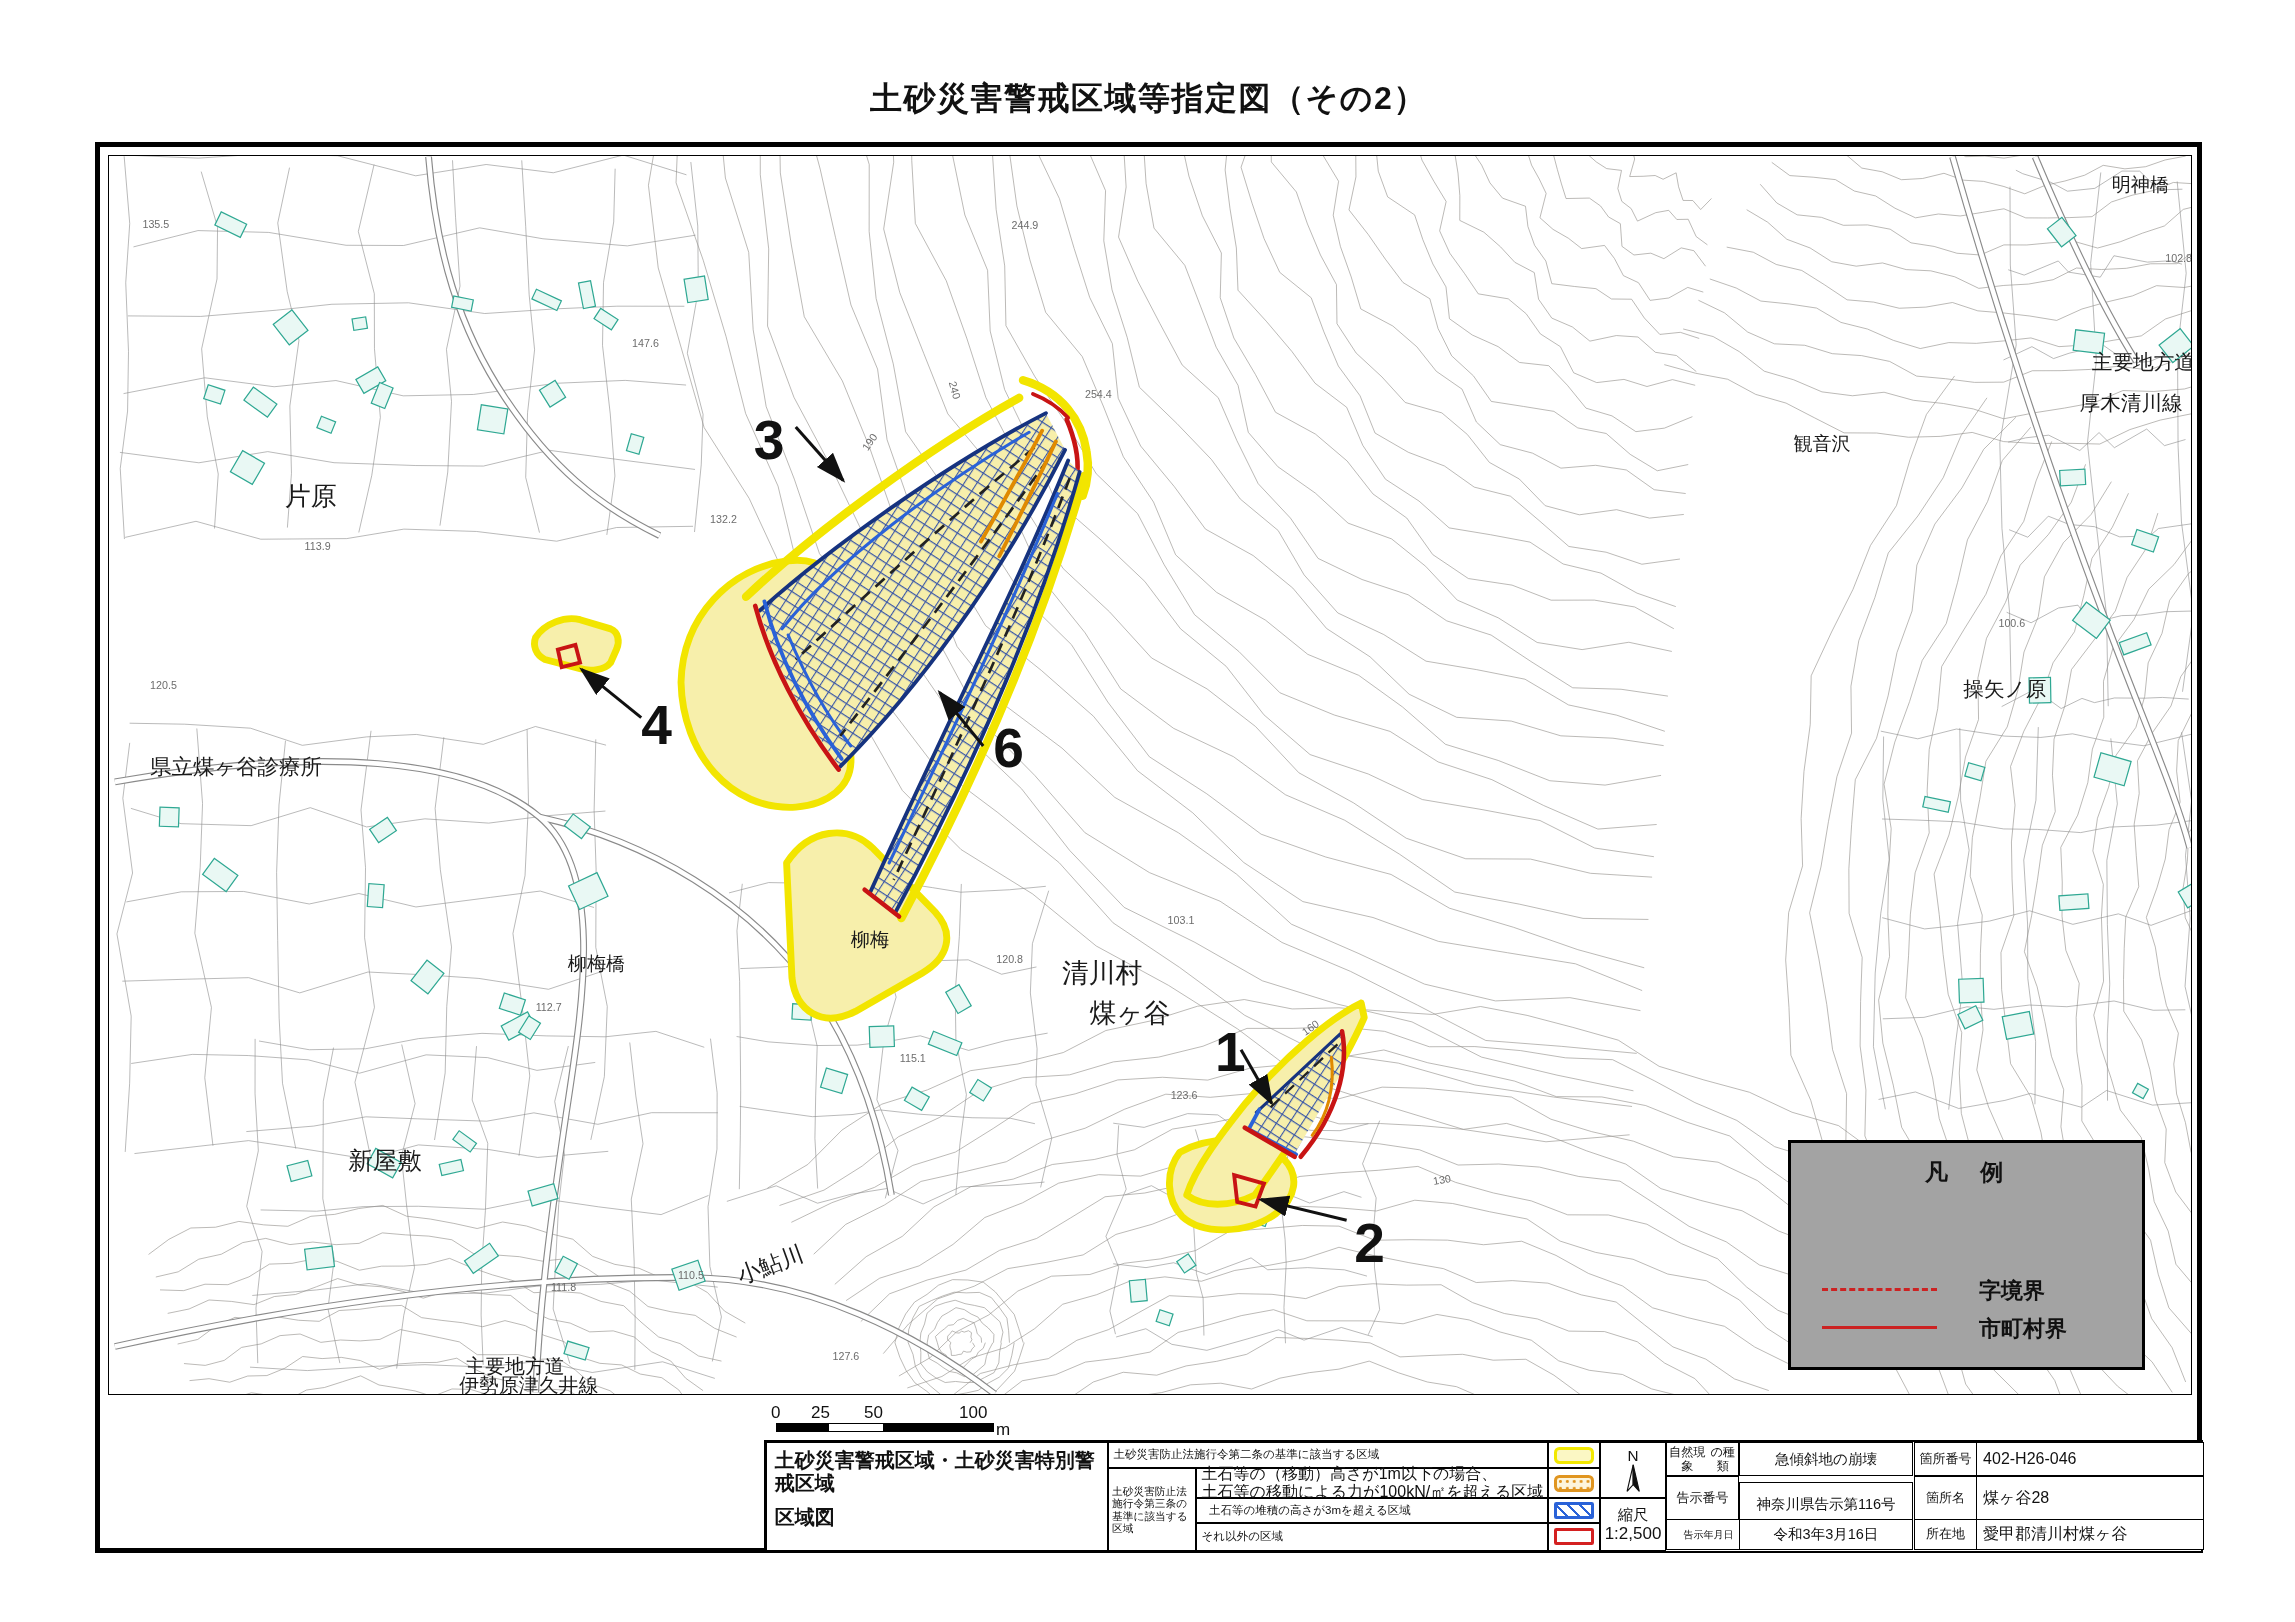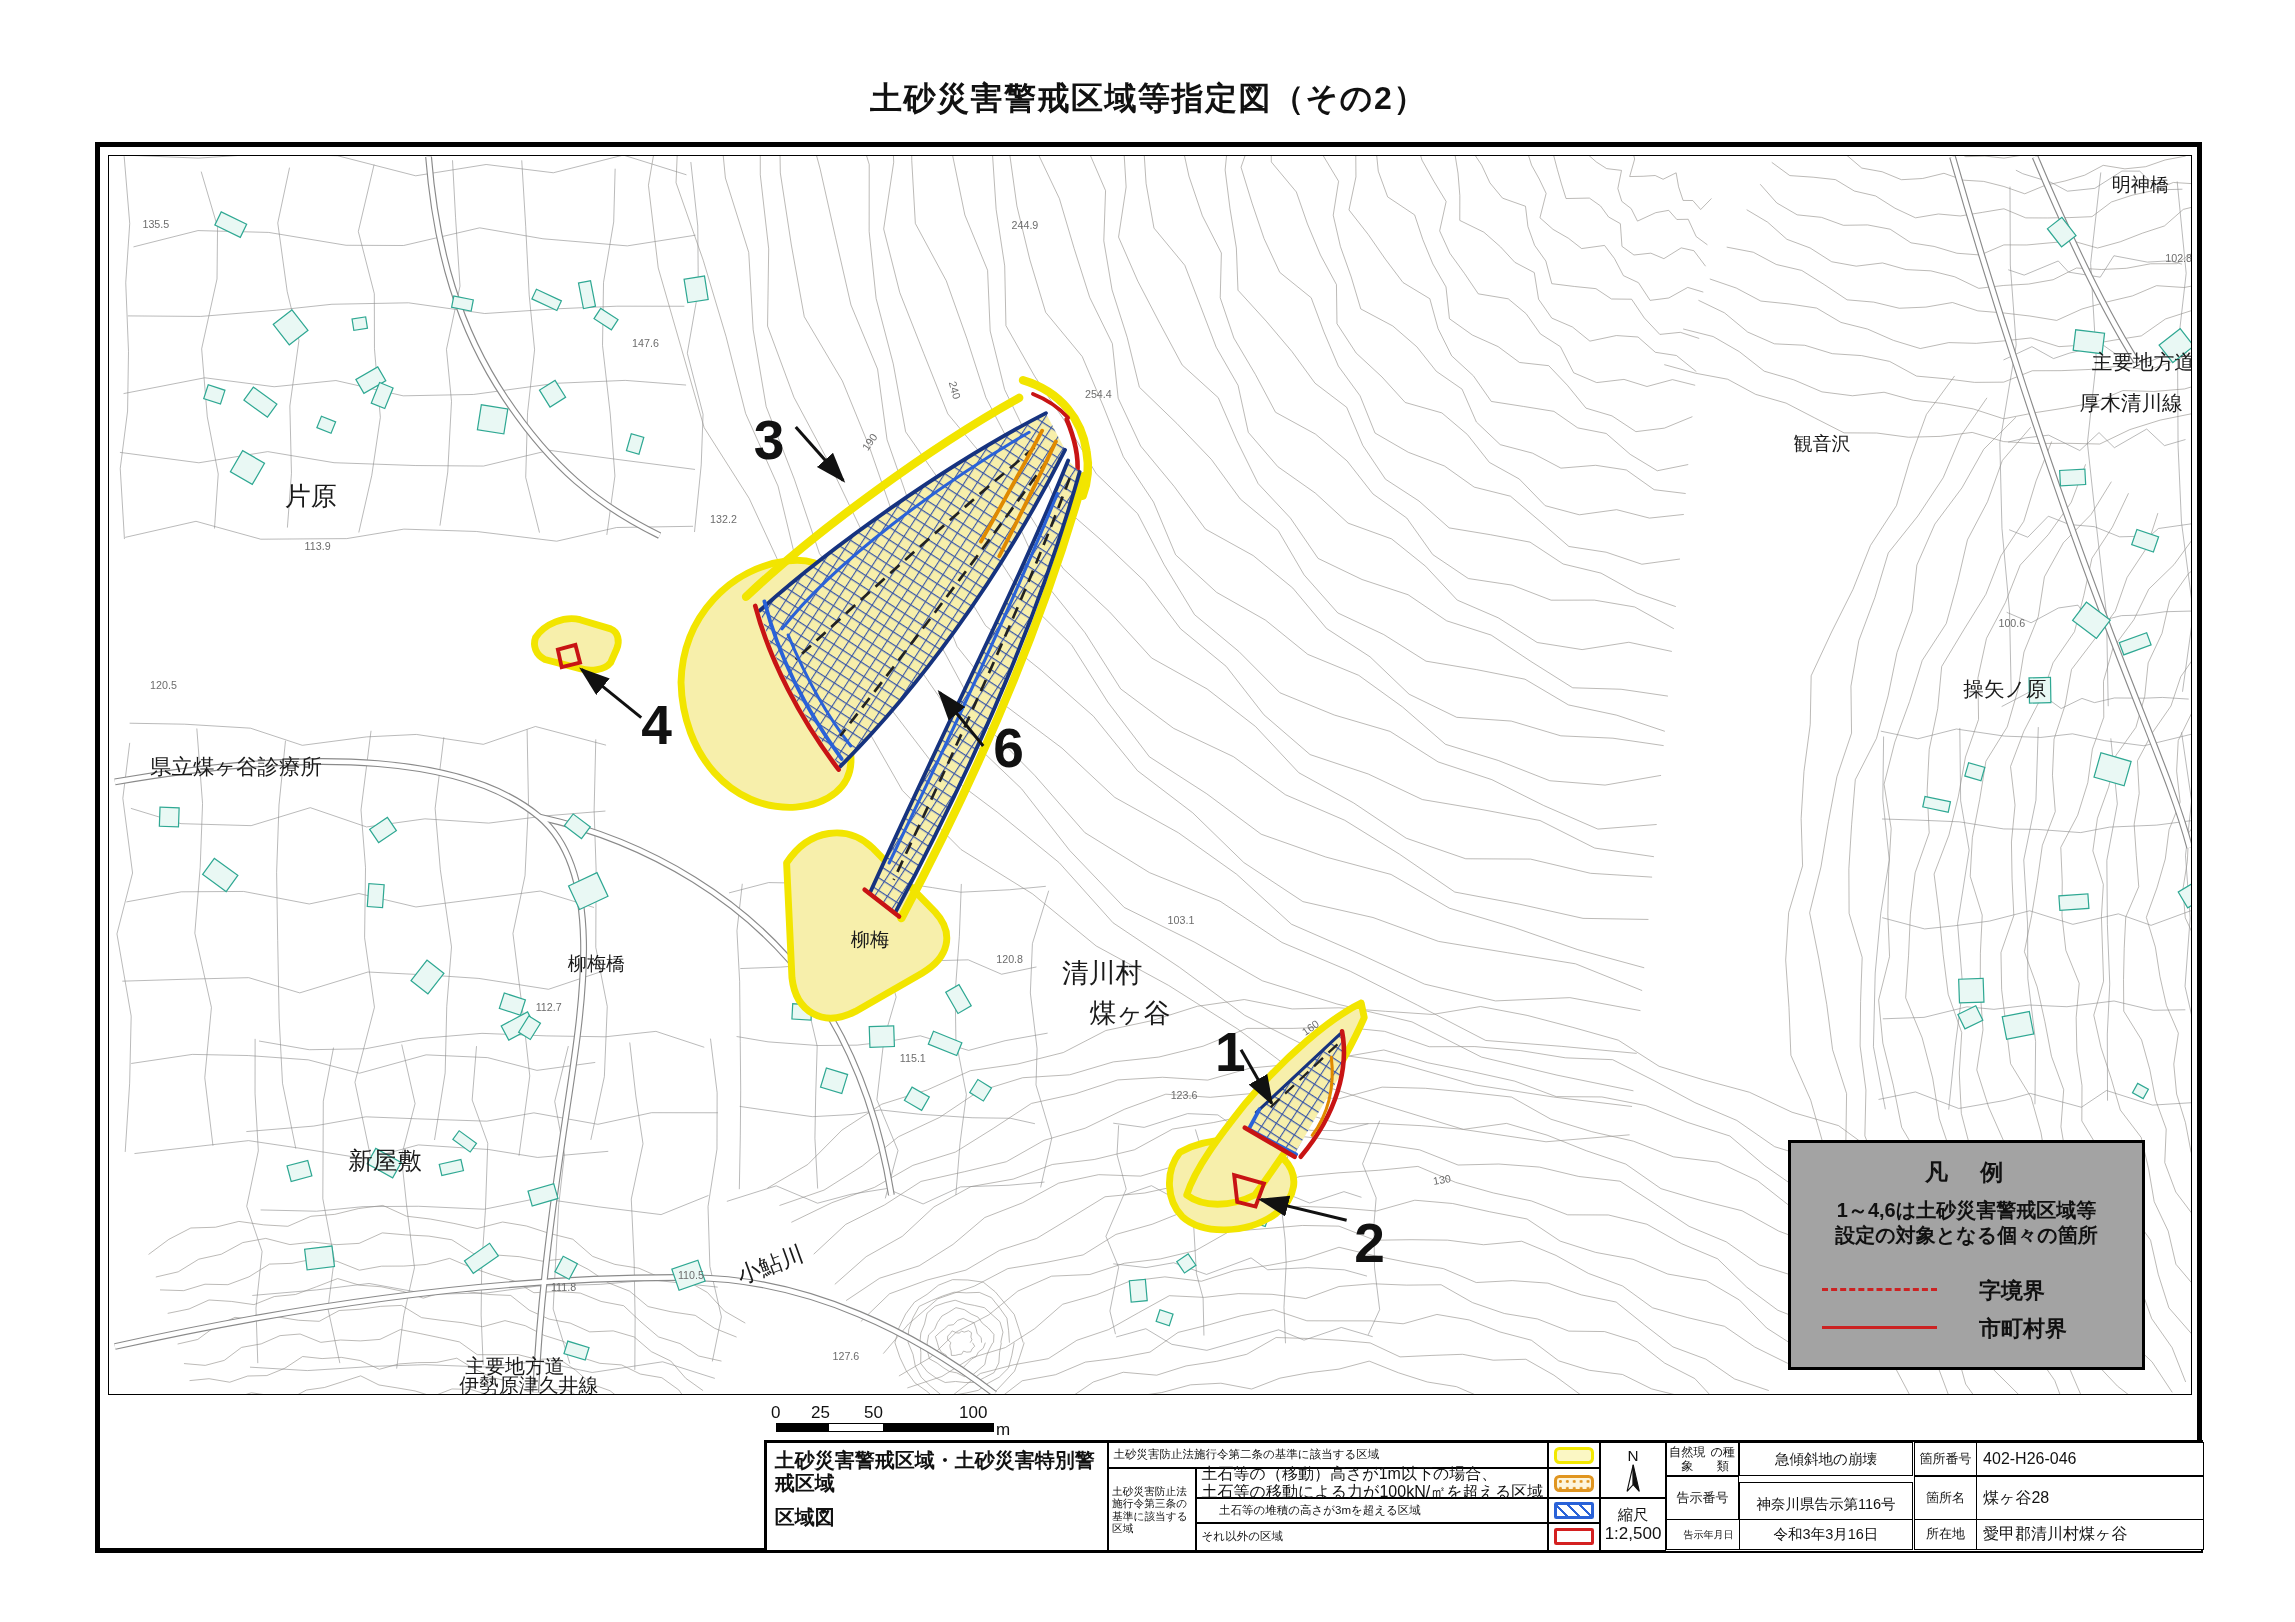--- a/index.html
+++ b/index.html
@@ -427,24 +427,20 @@
     <text class="elev" x="1874" y="1549" font-size="16" transform="rotate(-10 1874 1549)">130</text>
     <text class="elev" x="1240" y="500" font-size="16" transform="rotate(75 1240 500)">240</text>
   </g>
 </svg>
 
 <div class="abs" id="frame-outer"></div>
 <div class="abs" id="frame-inner"></div>
 
 <div class="abs" id="legend">
   <div class="lg-title">凡　例</div>
-  <div class="lg-note">
-    <div>1～4,6は土砂災害警戒区域等</div>
-    <div>設定の対象となる個々の箇所</div>
-  </div>
   <div class="lg-row" style="top:136px;">
     <div class="lg-line dashed"></div>
     <div class="lg-label">字境界</div>
   </div>
   <div class="lg-row" style="top:174px;">
     <div class="lg-line solid"></div>
     <div class="lg-label">市町村界</div>
   </div>
 </div>
 
@@ -470,21 +466,21 @@
   <div class="cell left" style="left:342px;top:26px;width:88px;height:83px;font-size:10.7px;padding-left:3.1px;flex-direction:column;align-items:flex-start;justify-content:center;">
     <div>土砂災害防止法</div>
     <div>施行令第三条の</div>
     <div>基準に該当する</div>
     <div>区域</div>
   </div>
   <div class="cell left" style="left:430px;top:26px;width:352px;height:30px;font-size:16px;padding-left:4.6px;flex-direction:column;align-items:flex-start;justify-content:center;">
     <div>土石等の（移動）高さが1m以下の場合、</div>
     <div>土石等の移動による力が100kN/㎡を超える区域</div>
   </div>
-  <div class="cell left" style="left:430px;top:56px;width:352px;height:25px;font-size:11.5px;padding-left:22px;">土石等の堆積の高さが3mを超える区域</div>
+  <div class="cell left" style="left:430px;top:56px;width:352px;height:25px;font-size:11.5px;padding-left:12px;">土石等の堆積の高さが3mを超える区域</div>
   <div class="cell left" style="left:430px;top:81px;width:352px;height:27.5px;font-size:11.5px;padding-left:4.6px;">それ以外の区域</div>
 
   <div class="cell" style="left:782px;top:0;width:52px;height:26px;">
       <div class="swatch sw-yellow"></div>
     </div>
   <div class="cell" style="left:782px;top:26px;width:52px;height:30px;">
       <div class="swatch sw-orange"></div>
     </div>
   <div class="cell" style="left:782px;top:56px;width:52px;height:25px;">
       <div class="swatch sw-blue"></div>

